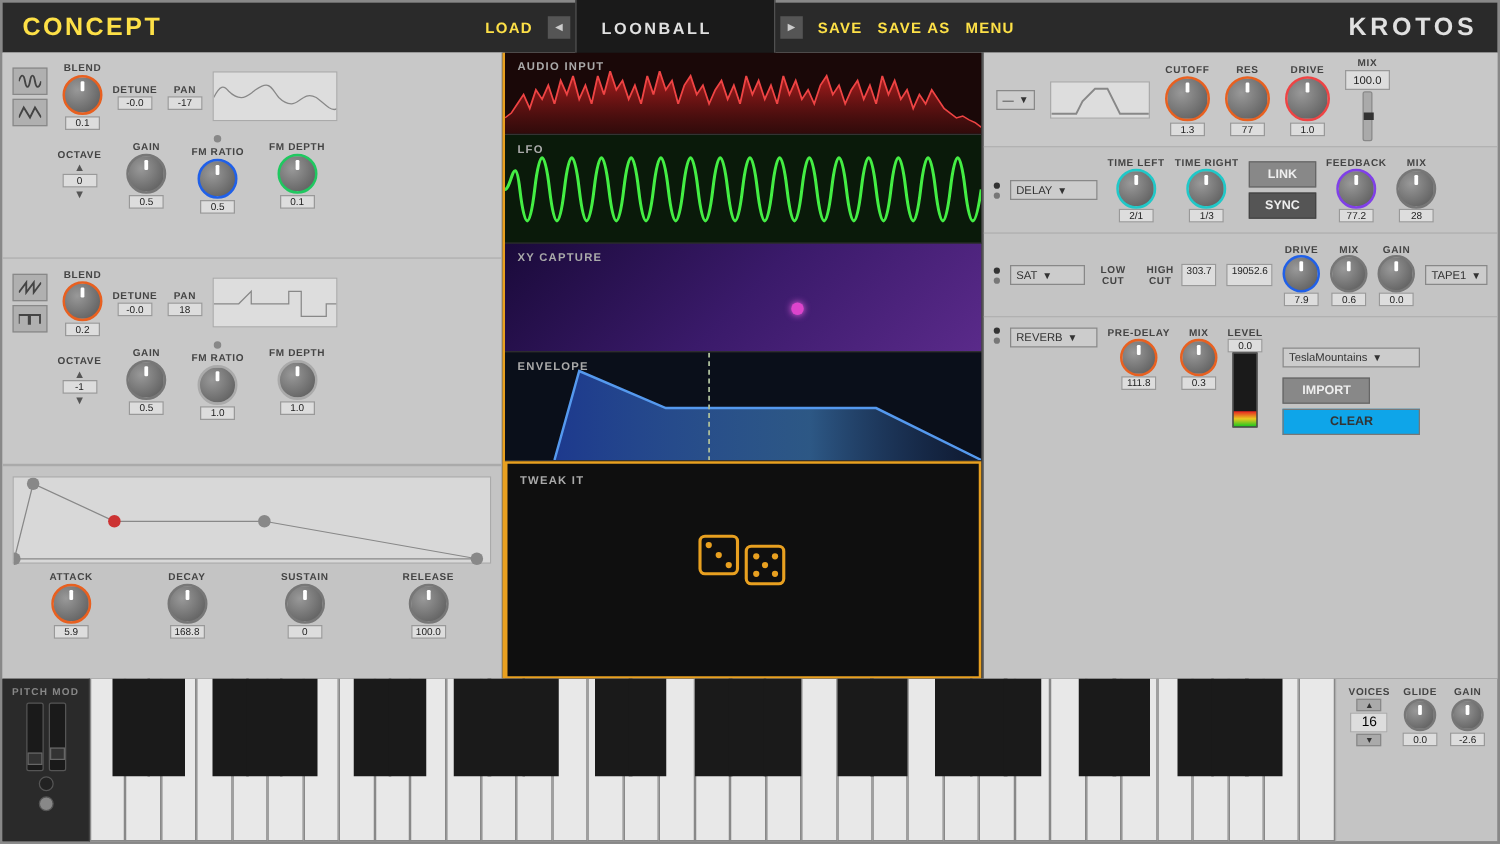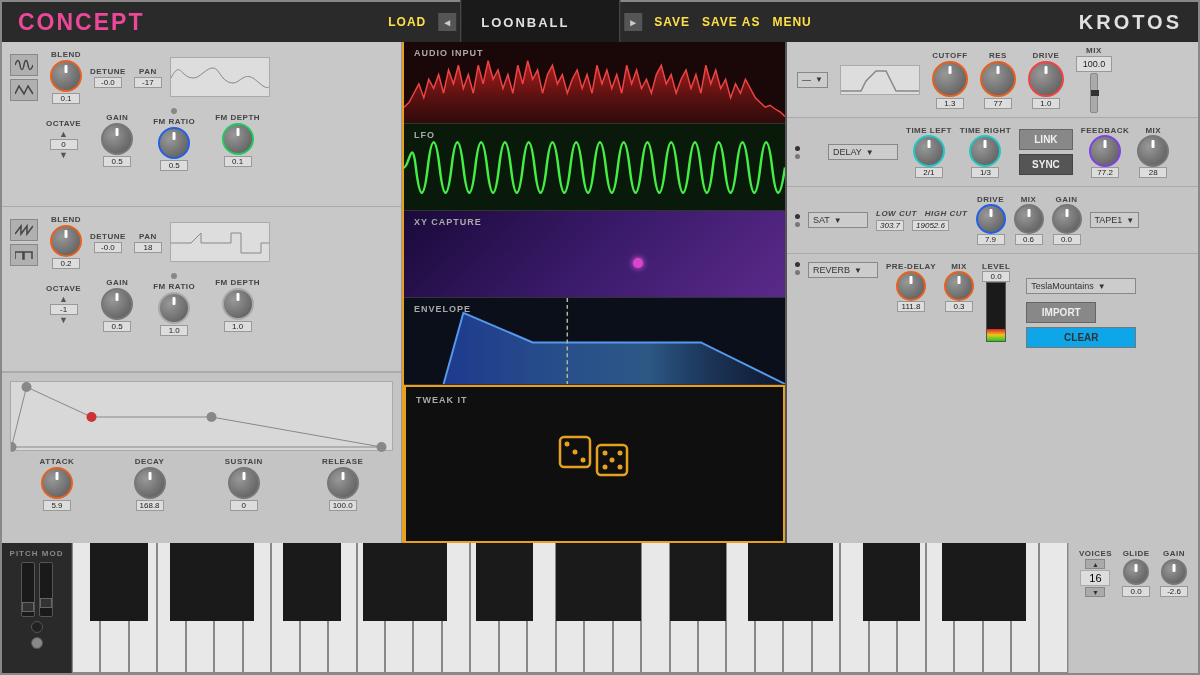--- a/index.html
+++ b/index.html
@@ -25,22 +25,22 @@
     .top-bar {
       height: 40px;
       background: #2a2a2a;
       display: flex;
       align-items: center;
       padding: 0 16px;
       flex-shrink: 0;
     }
 
     .logo {
-      color: #ec4899;
-      font-size: 23px;
+      color: #fde047;
+      font-size: 20px;
       font-weight: bold;
       letter-spacing: 2px;
       margin-right: auto;
     }
 
     .top-nav {
       display: flex;
       align-items: center;
       gap: 12px;
       position: absolute;
@@ -212,21 +212,21 @@
       top: 6px;
       left: 10px;
       font-size: 9px;
       color: #aaa;
       letter-spacing: 1px;
       font-weight: bold;
       z-index: 2;
     }
 
     .audio-input-viz {
-      height: 82px;
+      height: 66px;
       background: #1a0808;
       border-bottom: 1px solid #333;
       overflow: hidden;
       position: relative;
     }
 
     .lfo-viz {
       height: 87px;
       background: #0a1a0a;
       border-bottom: 1px solid #333;
@@ -949,21 +949,21 @@
         </div>
       </div>
 
       <div class="delay-row" style="display:flex; align-items:center; gap:8px; padding: 8px;">
 
         <div class="vert-dots">
           <div class="dot-sm active"></div>
           <div class="dot-sm"></div>
         </div>
 
-        <div class="dropdown" style="min-width:70px;margin-left:20px;">
+        <div class="dropdown" style="min-width:70px;">
           <span>DELAY</span>
           <span class="dropdown-arrow">▼</span>
         </div>
 
         <div class="time-group">
           <span class="knob-label">TIME LEFT</span>
           <div class="knob-ring teal" style="width:32px; height:32px;"></div>
           <span class="knob-value">2/1</span>
         </div>
 
@@ -995,21 +995,21 @@
         <div class="vert-dots">
           <div class="dot-sm active"></div>
           <div class="dot-sm"></div>
         </div>
 
         <div class="dropdown" style="min-width:60px;">
           <span>SAT</span>
           <span class="dropdown-arrow">▼</span>
         </div>
 
-        <div style="display:flex; flex-direction:column; gap:2px; min-width:60px;font-style:italic;">
+        <div style="display:flex; flex-direction:row; gap:2px; min-width:60px;">
           <div style="display:flex; gap:8px;">
             <span class="knob-label">LOW CUT</span>
             <span class="knob-label">HIGH CUT</span>
           </div>
           <div style="display:flex; gap:8px;">
             <span class="knob-value">303.7</span>
             <span class="knob-value">19052.6</span>
           </div>
         </div>
 

